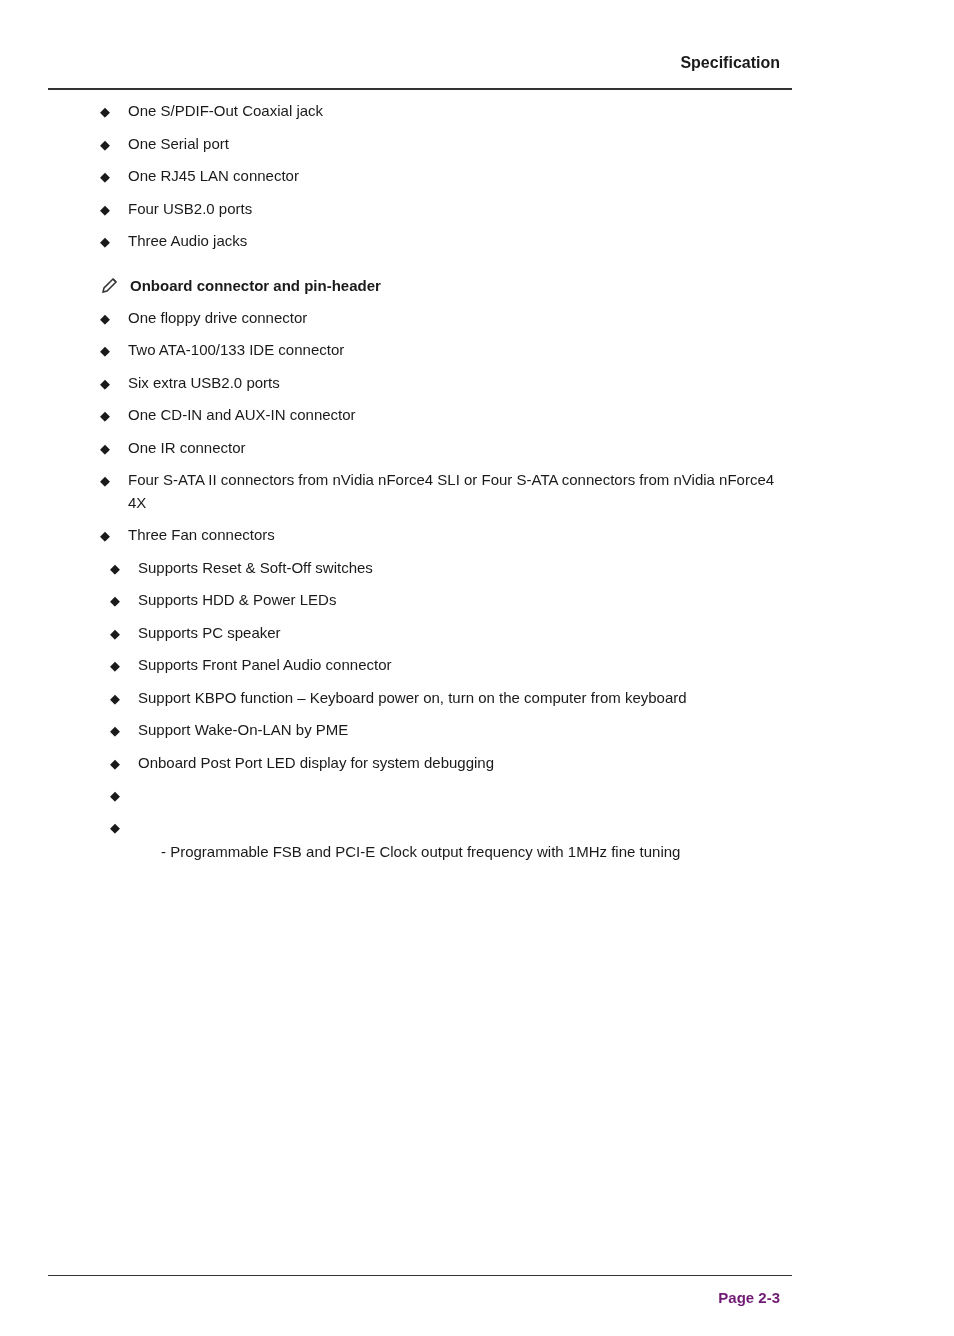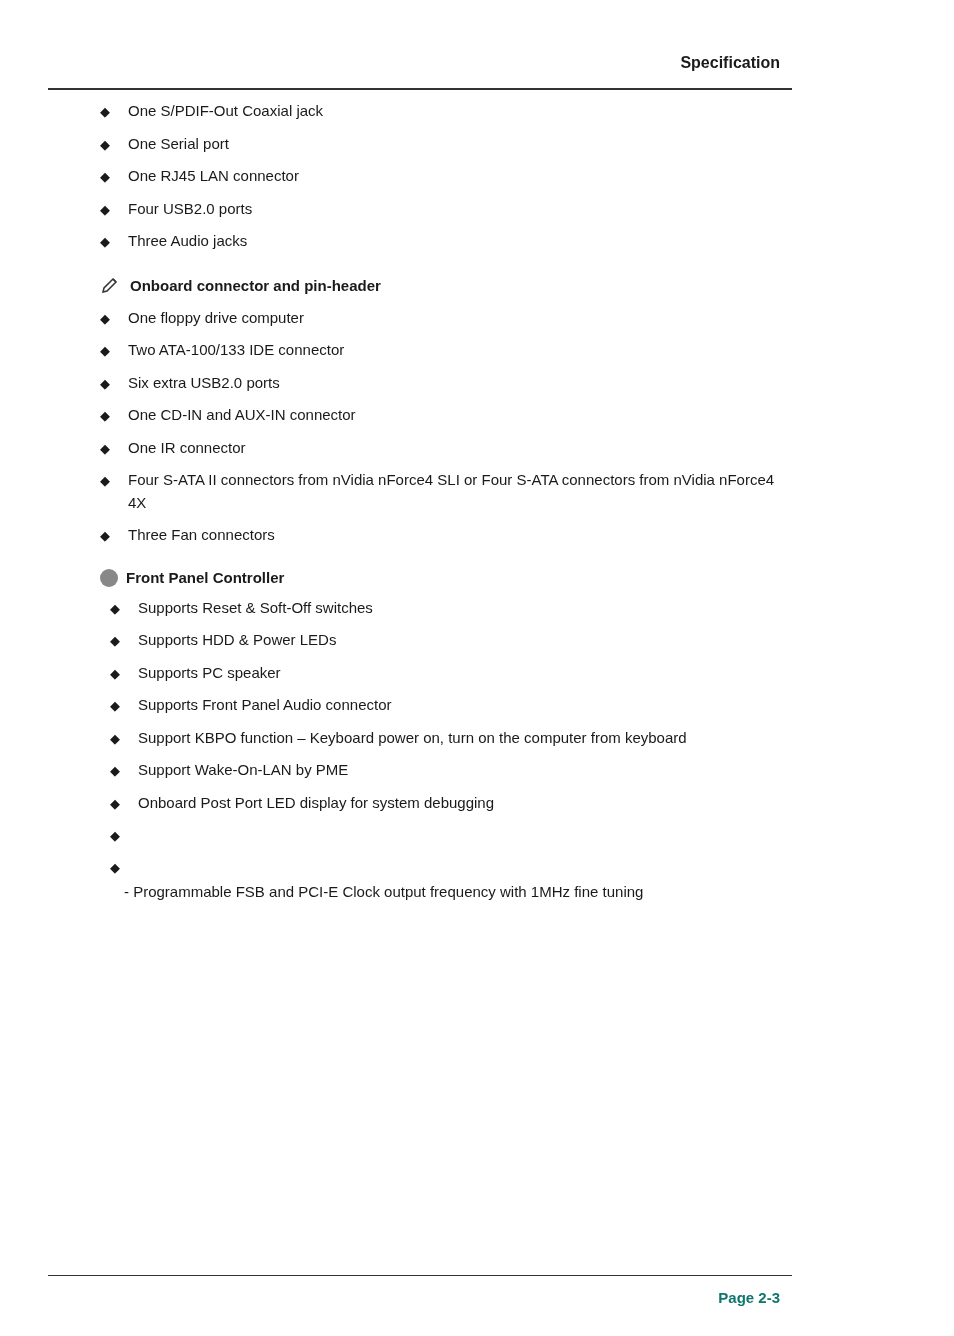--- a/index.html
+++ b/index.html
@@ -129,21 +129,21 @@
       display: inline-block;
       width: 18px;
       min-width: 18px;
       margin-right: 10px;
       margin-top: 2px;
       color: #1a1a1a;
       font-size: 13px;
     }
 
     .programmable-note {
-      margin-left: 24px;
+      margin-left: 61px;
       font-size: 15px;
       line-height: 1.5;
       margin-top: -6px;
       margin-bottom: 10px;
     }
 
     .footer-rule {
       position: absolute;
       bottom: 60px;
       left: 48px;
@@ -151,21 +151,21 @@
       height: 1.5px;
       background: #333;
     }
 
     .footer-page {
       position: absolute;
       bottom: 30px;
       right: 60px;
       font-size: 15px;
       font-weight: bold;
-      color: #0f766e;
+      color: #701a75;
     }
 
     .diamond-char {
       font-size: 15px;
     }
   </style>
 </head>
 <body>
 
 <div class="page-container">
@@ -204,21 +204,21 @@
           <path d="M3 17L7 16L16 7L13 4L4 13L3 17Z" stroke="#333" stroke-width="1.5" fill="none"></path>
           <path d="M13 4L16 7" stroke="#333" stroke-width="1.5"></path>
         </svg>
       </span>
       <strong>Onboard connector and pin-header</strong>
     </div>
 
     <ul class="bullet-list">
       <li>
         <span class="diamond diamond-char">◆</span>
-        <span>One floppy drive computer</span>
+        <span>One floppy drive connector</span>
       </li>
       <li>
         <span class="diamond diamond-char">◆</span>
         <span>Two ATA-100/133 IDE connector</span>
       </li>
       <li>
         <span class="diamond diamond-char">◆</span>
         <span>Six extra USB2.0 ports</span>
       </li>
       <li>
@@ -232,24 +232,20 @@
       <li>
         <span class="diamond diamond-char">◆</span>
         <span>Four S-ATA II connectors from nVidia nForce4 SLI or Four S-ATA connectors from nVidia nForce4 4X</span>
       </li>
       <li>
         <span class="diamond diamond-char">◆</span>
         <span>Three Fan connectors</span>
       </li>
     </ul>
 
-    <div class="section-header">
-      <span class="circle-icon"></span>
-      <strong>Front Panel Controller</strong>
-    </div>
 
     <ul class="sub-bullet-list">
       <li>
         <span class="diamond diamond-char">◆</span>
         <span>Supports Reset &amp; Soft-Off switches</span>
       </li>
       <li>
         <span class="diamond diamond-char">◆</span>
         <span>Supports HDD &amp; Power LEDs</span>
       </li>

